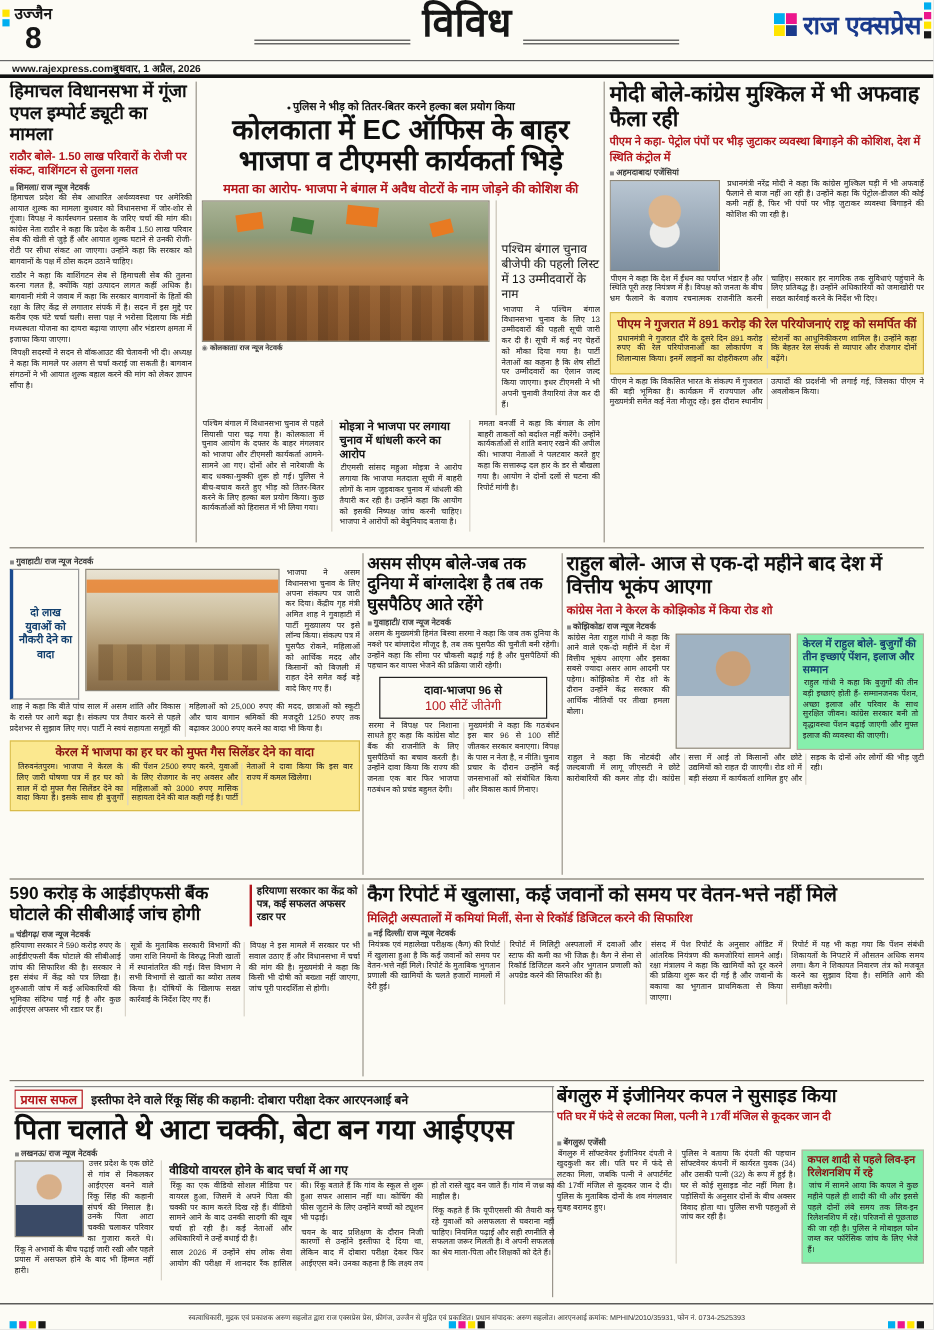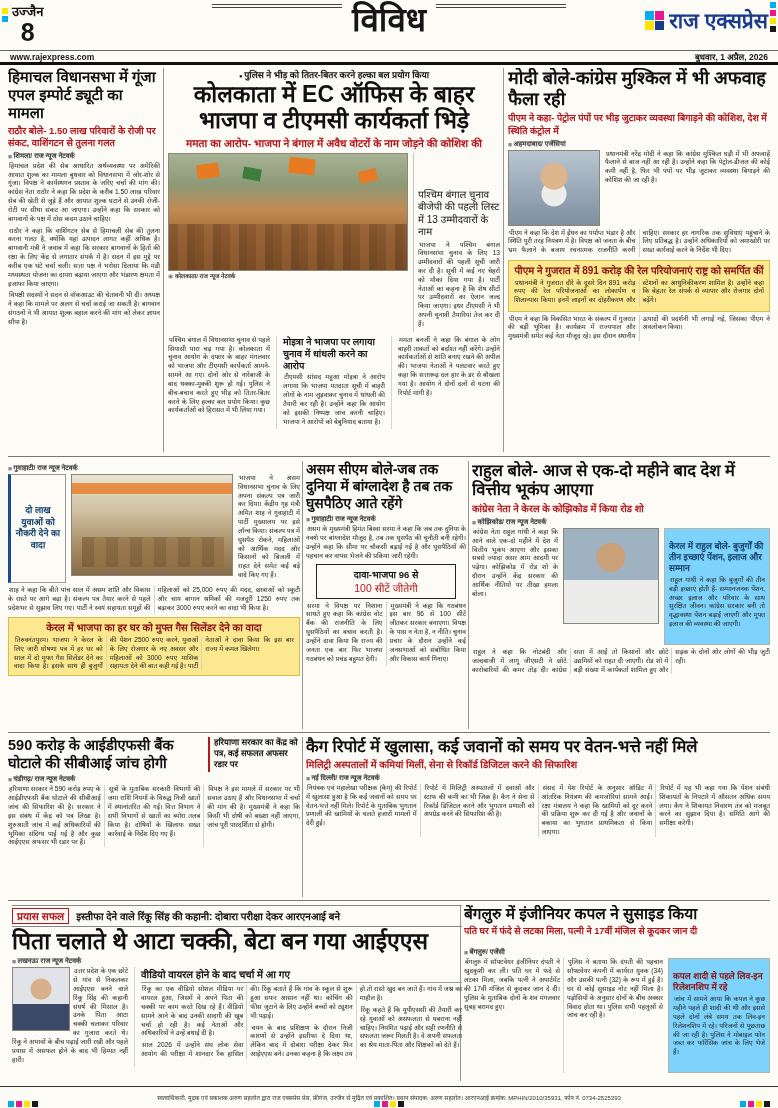--- a/index.html
+++ b/index.html
@@ -10,48 +10,48 @@
   .reg { position:absolute; display:flex; gap:2px; }
   .reg.v { flex-direction:column; }
   .reg i { display:block; width:6px; height:6px; }
   .sq-c{background:#00aeef}.sq-m{background:#ec168c}.sq-y{background:#ffe400}.sq-k{background:#1a1a1a}.sq-b{background:#1a3a8c}
 
   
   .hdr { position:absolute; left:0; top:0; width:778px; height:50px; }
   .city-wrap { position:absolute; left:12px; top:2px; text-align:center; }
   .city { font-size:13px; font-weight:bold; }
   .pgno { font-size:25px; font-weight:bold; line-height:1; }
-  .mast-wrap { position:absolute; left:50%; top:4px; transform:translateX(-50%); display:flex; align-items:flex-start; gap:10px; }
+  .mast-wrap { position:absolute; left:50%; top:4px; transform:translateX(-50%); display:flex; align-items:flex-end; gap:10px; }
   .mline { width:130px; height:0; border-top:1px solid #444; border-bottom:1px solid #444; padding-top:2px; }
   .masthead { font-family:"Liberation Serif","DejaVu Serif",serif; font-size:33px; font-weight:bold; line-height:1; white-space:nowrap; }
   .brand-wrap { position:absolute; right:10px; top:6px; display:flex; align-items:center; gap:5px; }
   .logo-grid { display:grid; grid-template-columns:9px 9px; grid-template-rows:9px 9px; gap:1px; }
   .logo-grid i { display:block; }
   .brand { font-size:21px; font-weight:bold; color:#1a3a8c; white-space:nowrap; }
 
-  .dateline { position:absolute; left:0; top:50px; width:778px; height:15px; border-top:1px solid #666; border-bottom:3px solid #111; display:flex; justify-content:space-between; align-items:center; padding:0 10px; }
+  .dateline { position:absolute; left:0; top:50px; width:778px; height:15px; border-top:1px solid #666; border-bottom:3px solid #111; display:flex; align-items:center; padding:0 10px; }
   .site { font-size:8.5px; font-weight:bold; color:#1a1a1a; }
   .date { font-size:8.5px; font-weight:bold; }
 
   
   .vline { position:absolute; width:1px; background:#9a958b; }
   .hline { position:absolute; left:8px; width:762px; height:1px; background:#7d786e; }
 
   
   .art { position:absolute; overflow:hidden; }
   h1,h2,h3 { font-weight:bold; color:#101010; }
   .sub-red { color:#b3161c; font-weight:bold; }
   .byline { font-size:6.8px; font-weight:bold; color:#3a3a3a; margin:2px 0; }
   .byline::before { content:"◼ "; font-size:5px; color:#888; }
   p.b { font-size:6.6px; line-height:1.34; text-align:justify; color:#222; margin-bottom:3px; }
   p.b::first-letter { padding-left:1px; }
   .cols2 { column-count:2; column-gap:7px; column-rule:1px solid #d8d3c7; }
   .cols3 { column-count:3; column-gap:7px; column-rule:1px solid #d8d3c7; }
   .cols4 { column-count:4; column-gap:7px; column-rule:1px solid #d8d3c7; }
-  .kicker { font-size:9px; font-weight:bold; text-align:center; }
+  .kicker { font-size:9px; font-weight:bold; text-align:center;margin-top:14px; }
   .kicker::before { content:"● "; font-size:6px; }
   .caption { font-size:6px; font-weight:bold; color:#333; padding-top:1px; }
   .caption::before { content:"◉ "; color:#777; }
 
   
   .photo { position:relative; overflow:hidden; border:1px solid #8c8678; }
   .photo-kolkata { height:118px; background:linear-gradient(180deg,#a8b294 0%,#8d9a78 26%,#c08a52 48%,#a56b38 72%,#85542a 100%); }
   .flag { position:absolute; background:#e87a22; }
   .flag.f1 { left:28px; top:10px; width:22px; height:14px; transform:rotate(-8deg); }
   .flag.f2 { left:120px; top:4px; width:26px; height:16px; transform:rotate(6deg); }
@@ -61,21 +61,21 @@
   .photo-modi { width:92px; height:76px; background:radial-gradient(circle at 50% 34%, #dcb58d 0 13px, rgba(0,0,0,0) 14px),radial-gradient(circle at 50% 58%, #ececea 0 12px, rgba(0,0,0,0) 13px),linear-gradient(180deg,#b9c6d2,#7e8fa0); }
   .photo-stage { width:162px; height:102px; background:linear-gradient(180deg,#e9e3d3 0%,#cfc1a1 36%,#a98e66 70%,#876c49 100%); }
   .banner { position:absolute; left:0; top:8px; width:100%; height:11px; background:#e8812f; opacity:.85; }
   .dais { position:absolute; left:10px; bottom:8px; width:142px; height:30px; background:repeating-linear-gradient(90deg,#74552f 0 12px,#8f6c3d 12px 24px); opacity:.6; }
   .photo-rahul { width:96px; height:96px; background:radial-gradient(circle at 50% 30%, #caa078 0 14px, rgba(0,0,0,0) 15px),linear-gradient(180deg,#9fb2c2 0 54%,#ececea 54% 100%); }
   .photo-ias { width:58px; height:64px; background:radial-gradient(circle at 50% 34%, #d8b08a 0 10px, rgba(0,0,0,0) 11px),linear-gradient(180deg,#e0e4e9 0 58%,#3a4a66 58% 100%); }
 
   
   .ybox { background:#fbe88f; border:1px solid #d9bb4a; padding:4px 5px; }
   .ybox .yt { font-size:10px; line-height:1.2; font-weight:bold; color:#8a1313; text-align:center; margin-bottom:2px; }
-  .inset { border:1px solid #b9b2a2; background:#7dd3fc; padding:12px 4px; }
+  .inset { border:1px solid #b9b2a2; background:#86efac; padding:2px 4px; }
   .inset .it { font-size:8.8px; line-height:1.25; font-weight:bold; color:#13406e; margin-bottom:2px; }
 
   
   #himachal { left:8px; top:68px; width:152px; height:384px; }
   #himachal h2 { font-size:15px; line-height:1.2; margin-bottom:3px; }
   #himachal .sub-red { font-size:9.5px; line-height:1.25; margin-bottom:2px; }
 
   #kolkata { left:168px; top:68px; width:332px; height:384px; }
   #kolkata h1 { font-size:23px; line-height:1.12; text-align:center; margin:1px 0 2px; }
   #kolkata .sub-red { font-size:10.5px; text-align:center; margin-bottom:3px; }
@@ -126,21 +126,21 @@
   .label { color:#b3161c; font-weight:bold; font-size:10.5px; border:1.5px solid #b3161c; padding:0 4px; white-space:nowrap; }
   .kick2 { font-size:10px; font-weight:bold; }
   #ias h1 { font-size:23px; line-height:1.1; margin:1px 0 2px; }
   .ias-mid { display:flex; gap:6px; }
   .ias-colA { width:116px; }
   .ias-right { flex:1; border-left:1px solid #d8d3c7; padding-left:6px; }
   .viral-title { font-size:10px; font-weight:bold; border-bottom:1px solid #999; margin-bottom:2px; padding-bottom:1px; }
 
   #bengaluru { left:464px; top:905px; width:306px; height:176px; }
   #bengaluru h2 { font-size:15.5px; line-height:1.18; margin-bottom:2px; }
-  #bengaluru .sub-red { font-size:9.3px; line-height:1.3; margin-bottom:10px; }
+  #bengaluru .sub-red { font-size:9.3px; line-height:1.3; margin-bottom:10px;font-family:Liberation Serif, serif; }
   .bg-mid { display:flex; gap:5px; }
   .bg-body { flex:1; }
   .bg-side { width:102px; }
 
   
   .footer { position:absolute; left:0; top:1086px; width:778px; height:22px; border-top:1px solid #333; display:flex; align-items:center; justify-content:center; }
   .footer-text { font-size:6px; color:#333; text-align:center; padding:0 60px; }
 </style>
 </head>
 <body>

